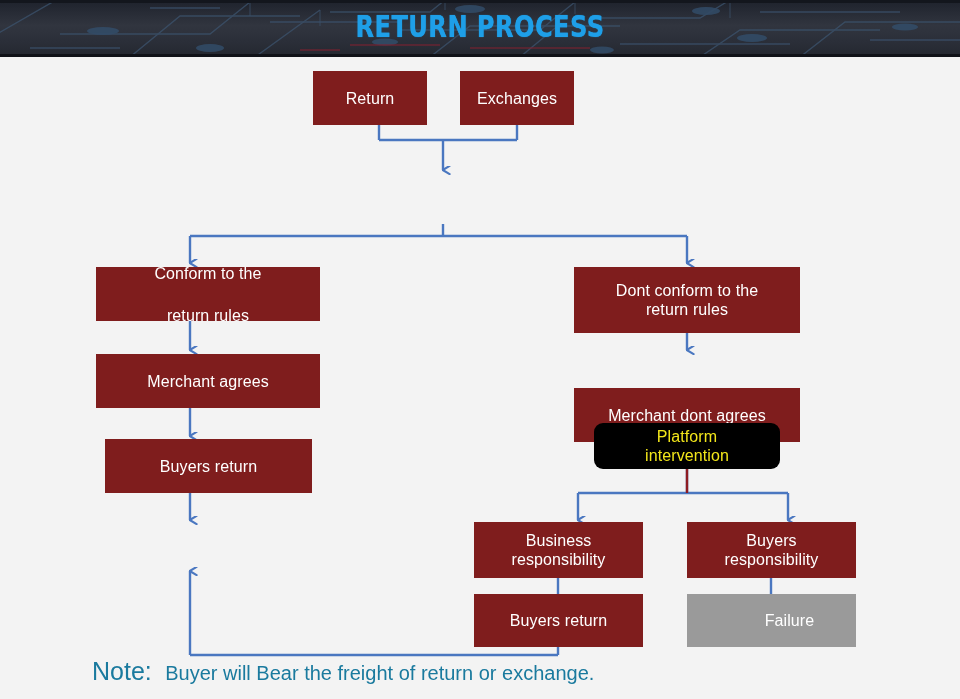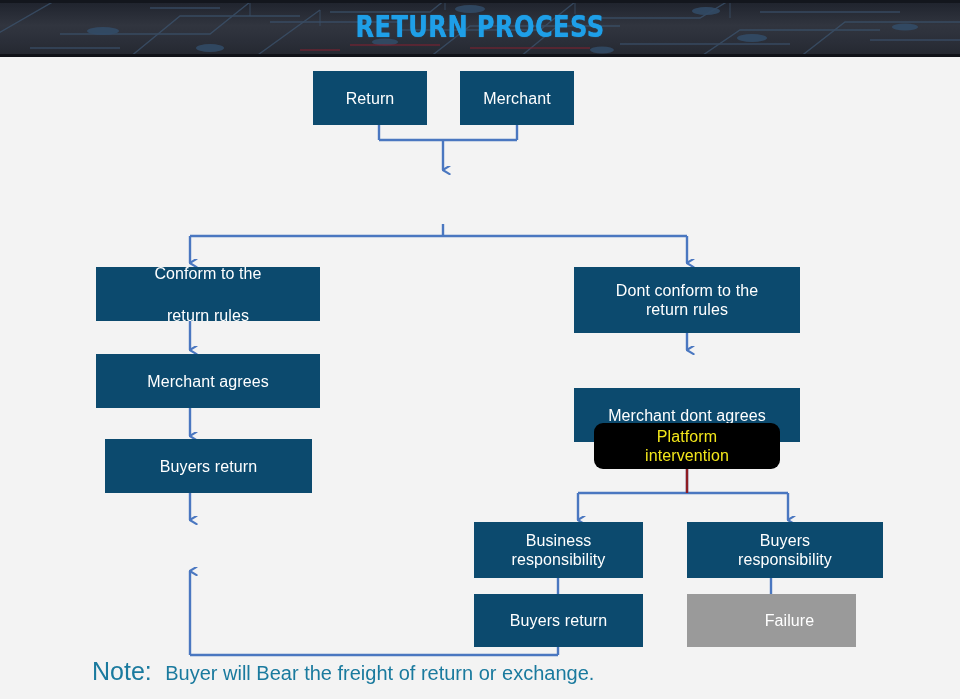--- a/index.html
+++ b/index.html
@@ -74,21 +74,21 @@
   }
 
   .node {
     position: absolute;
     box-sizing: border-box;
     display: flex;
     align-items: center;
     justify-content: center;
     text-align: center;
     color: #ffffff;
-    background: #0c4a6e;
+    background: #7f1d1d;
     font-size: 16px;
     line-height: 19px;
     letter-spacing: 0.1px;
     z-index: 3;
   }
   .node.black {
     background: #000000;
     color: #f2e61a;
     border-radius: 9px;
   }
@@ -216,21 +216,21 @@
       <g stroke="#8e1c22" stroke-width="2.4" fill="none">
         <path d="M687 351 L687 436"></path>
       </g>
     </svg>
 
     <div class="node" style="left:313px; top:14px; width:114px; height:54px;">
       <span>Return</span>
     </div>
 
     <div class="node" style="left:460px; top:14px; width:114px; height:54px;">
-      <span>Merchant</span>
+      <span>Exchanges</span>
     </div>
 
 
     <div class="node" style="left:96px; top:210px; width:224px; height:54px; flex-direction:column;gap:23px;">
       <span>Conform to the</span>
       <span>return rules</span>
     </div>
 
     <div class="node" style="left:574px; top:210px; width:226px; height:66px; flex-direction:column;">
       <span>Dont conform to the</span>
@@ -253,21 +253,21 @@
     <div class="node" style="left:105px; top:382px; width:207px; height:54px;">
       <span>Buyers return</span>
     </div>
 
 
     <div class="node" style="left:474px; top:465px; width:169px; height:56px; flex-direction:column;">
       <span>Business</span>
       <span>responsibility</span>
     </div>
 
-    <div class="node" style="left:687px; top:465px; width:196px; height:56px; flex-direction:column;">
+    <div class="node" style="left:687px; top:465px; width:169px; height:56px; flex-direction:column;">
       <span>Buyers</span>
       <span>responsibility</span>
     </div>
 
     <div class="node" style="left:474px; top:537px; width:169px; height:53px;">
       <span>Buyers return</span>
     </div>
 
     <div class="node gray" style="left:687px; top:537px; width:169px; height:53px;padding-left:36px;">
       <span>Failure</span>

